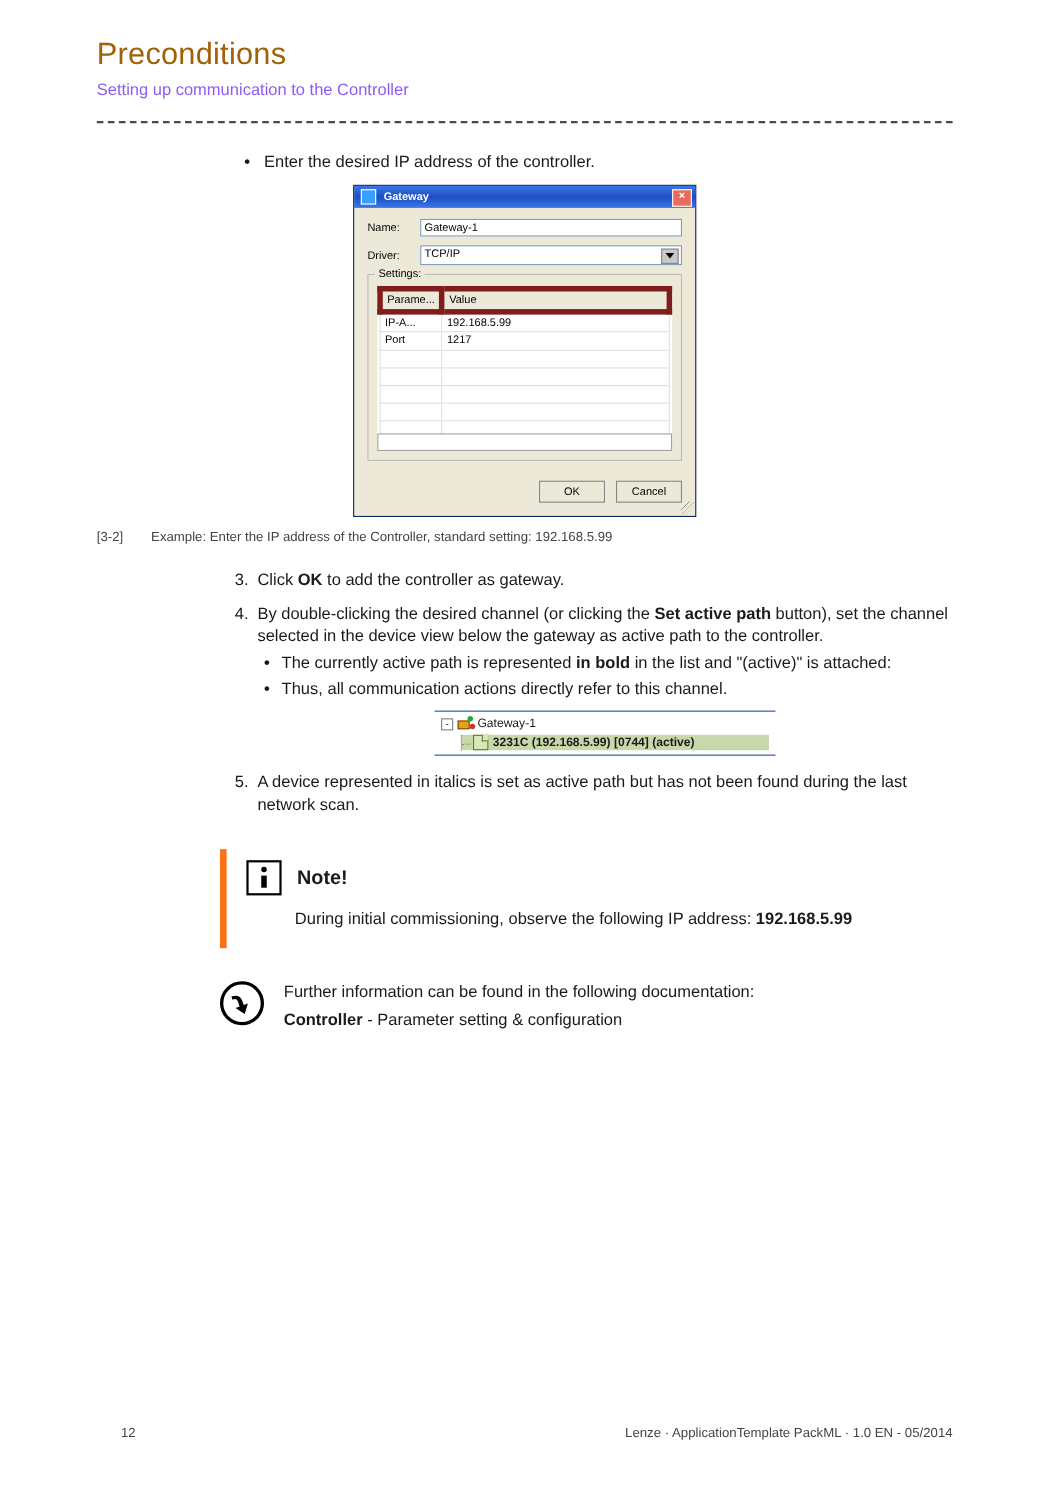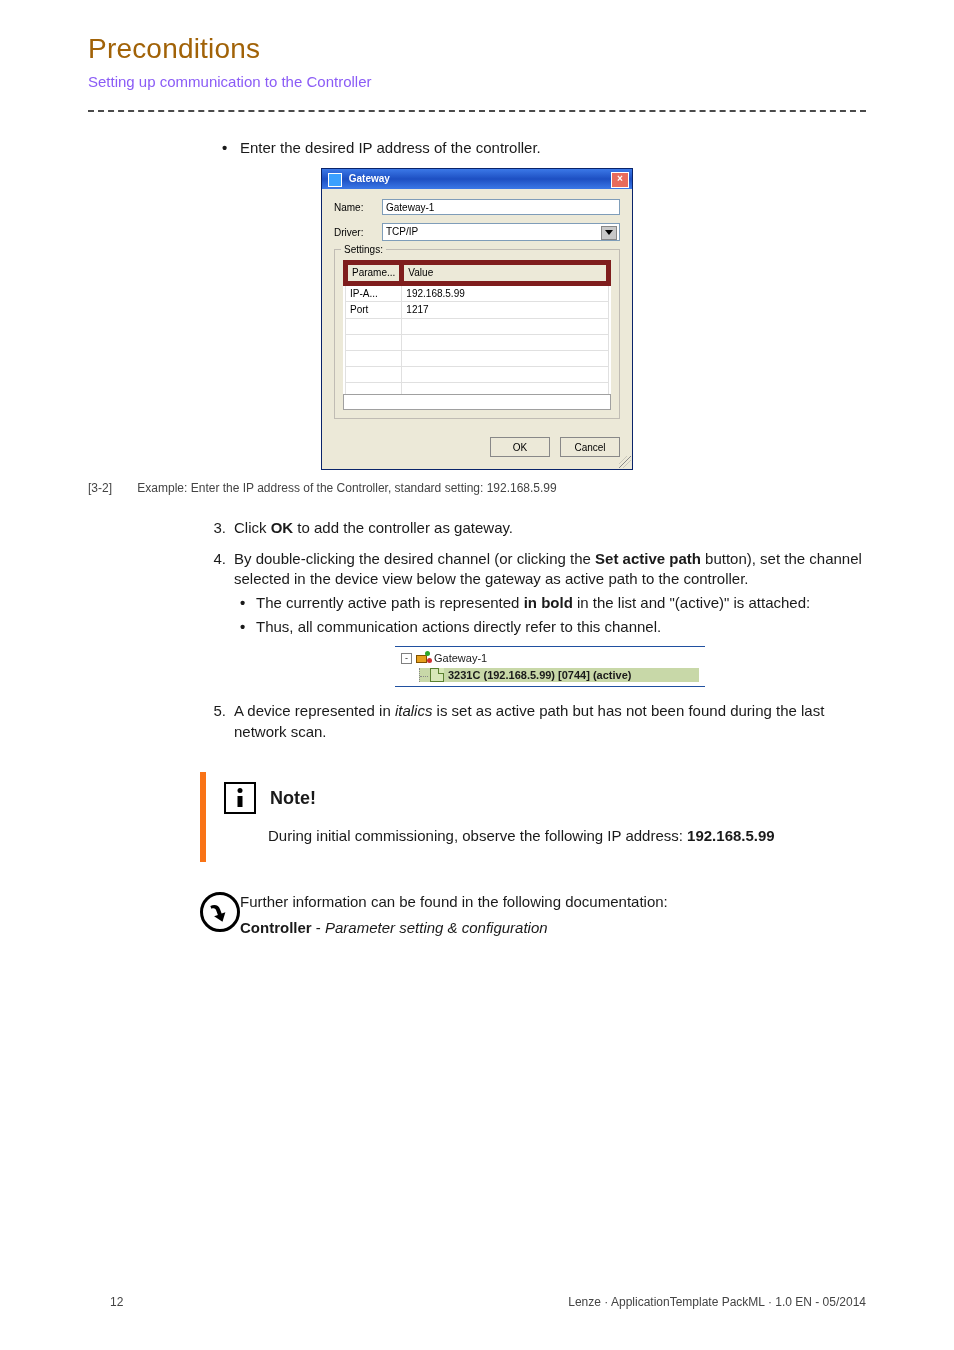--- a/index.html
+++ b/index.html
@@ -349,20 +349,21 @@
     width: 5px; height: 11px;
     background: #000;
   }
   .note-title { font-size: 18px; font-weight: bold; }
   .note-body { font-size: 15px; margin-left: 44px; }
 
   
   .ref-block {
     margin-left: 112px;
     display: flex;
+    gap: 18px;
     align-items: flex-start;
   }
   .ref-icon {
     width: 34px; height: 34px;
     border: 3px solid #000;
     border-radius: 50%;
     position: relative;
     flex-shrink: 0;
   }
   .ref-icon svg { position: absolute; left: 5px; top: 5px; }
@@ -374,21 +375,21 @@
     bottom: 40px;
     left: 110px;
     right: 88px;
     font-size: 12px;
     color: #444;
     display: flex;
     justify-content: space-between;
   }
 
   b, strong { font-weight: bold; }
-  .italic { font-style: italic; }
+  .italic { }
 </style>
 </head>
 <body>
 
 <div class="page">
   <div class="header-title">Preconditions</div>
   <div class="header-sub">Setting up communication to the Controller</div>
   <hr class="dashed-separator">
 
   <div class="body-indent">

